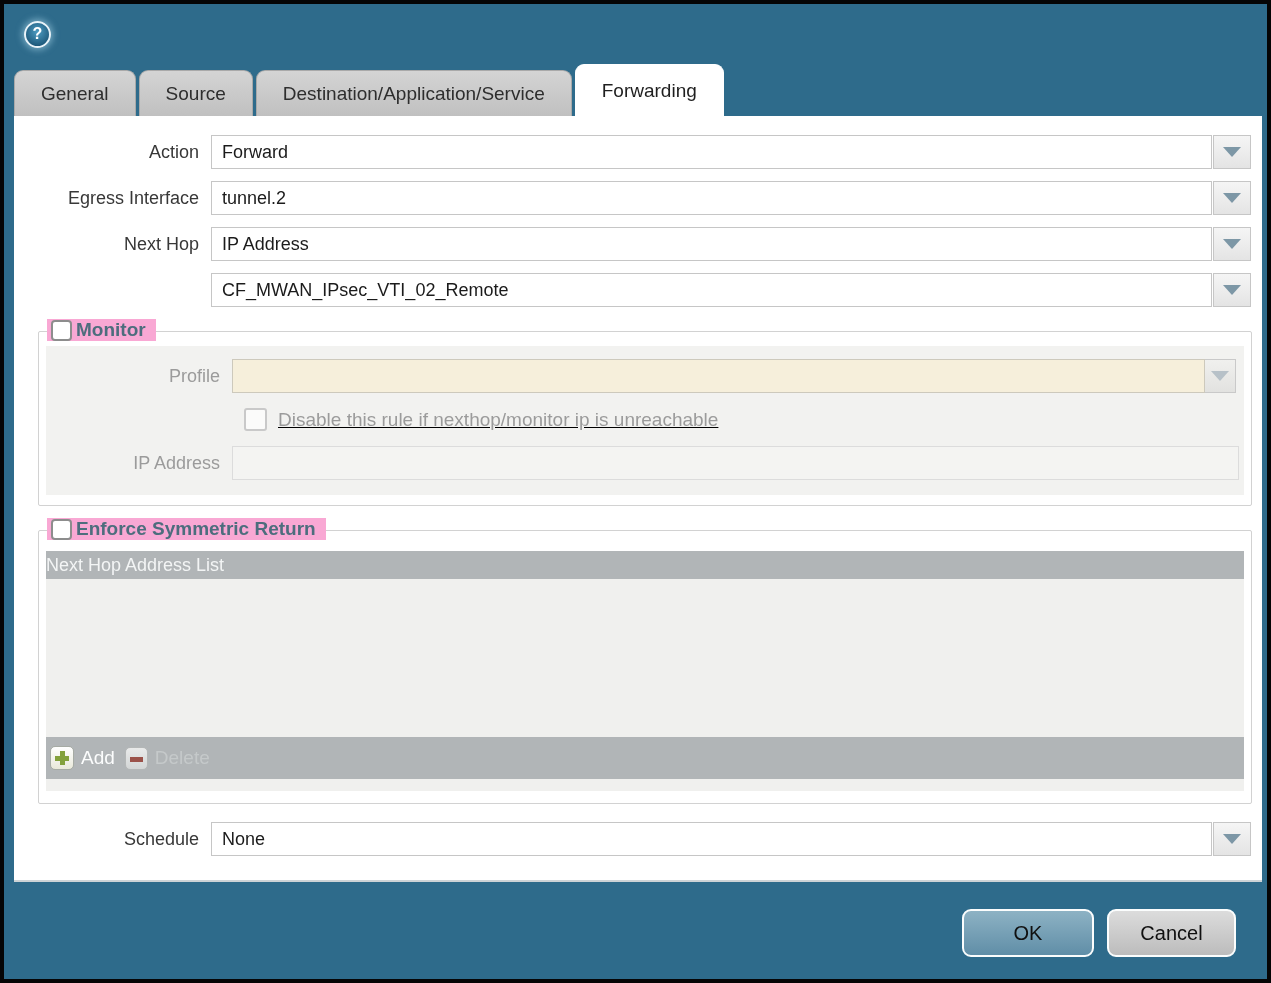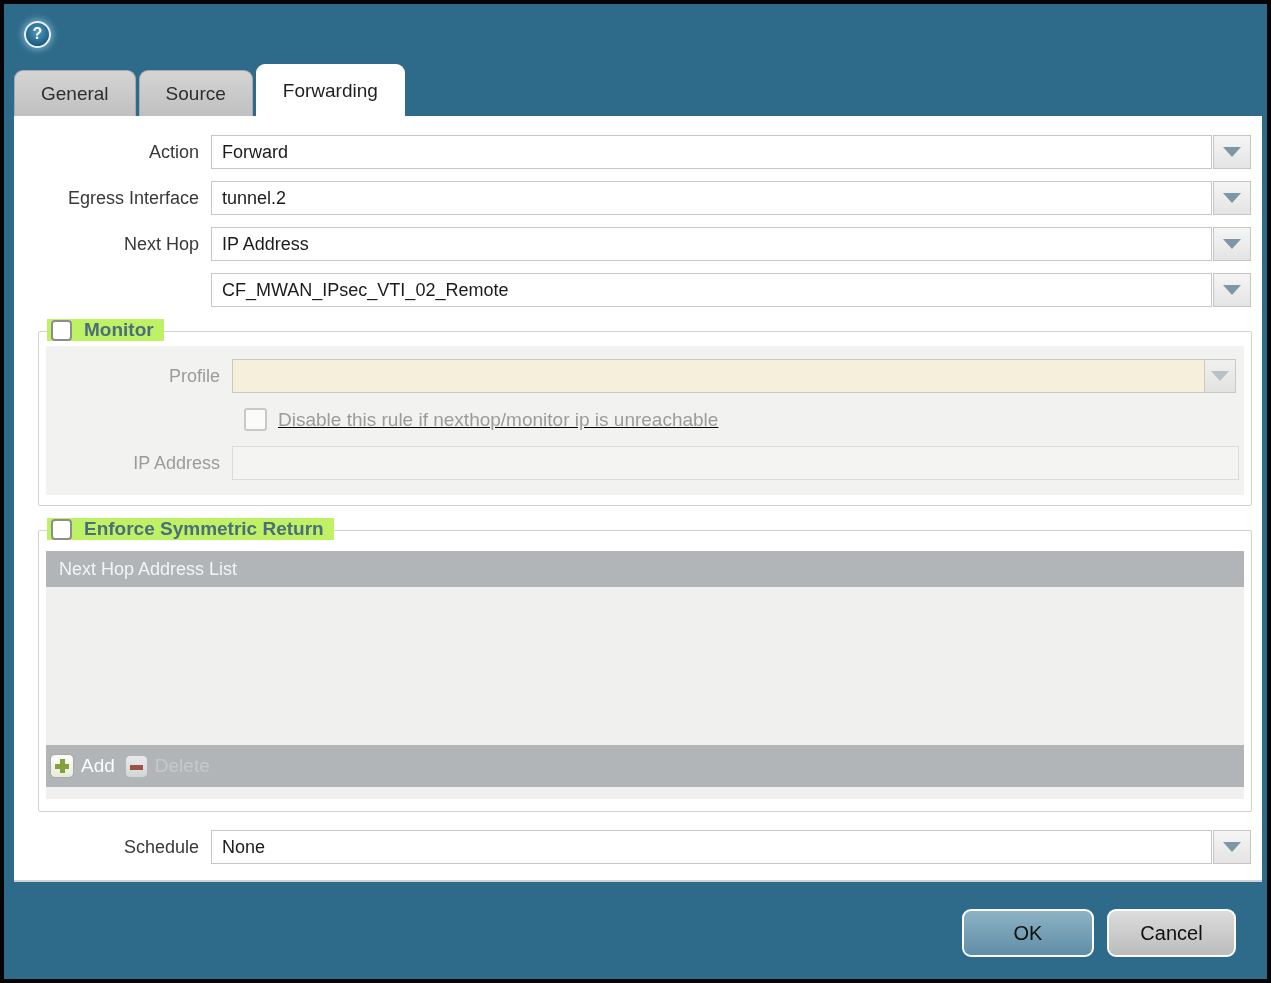--- a/index.html
+++ b/index.html
@@ -97,22 +97,22 @@
   
   .group {
     position: relative;
     border: 1px solid #d2d2d2;
     margin: 24px 10px 0 24px;
     padding: 14px 7px 10px 7px;
     border-radius: 2px;
   }
   .group-legend {
     position: absolute; top: -13px; left: 8px;
-    background: #bef264; padding: 0 10px 0 4px;
-    display: flex; align-items: center; gap: 12px;
+    background: #f9a8d4; padding: 0 10px 0 4px;
+    display: flex; align-items: center; gap: 4px;
   }
   .legend-checkbox {
     width: 21px; height: 21px;
     border: 2px solid #8d8d8d; border-radius: 4px;
     background: #ffffff; cursor: pointer;
   }
   .legend-text {
     font-size: 19px; font-weight: bold; color: #4d6d7d;
     white-space: nowrap;
   }
@@ -149,23 +149,22 @@
   }
   .m-check-label { font-size: 19px; color: #9b9b9b; }
   .m-input-disabled {
     flex: 1; height: 34px; margin-right: 5px;
     border: 1px solid #dcdcdc; background: #f4f4f2;
   }
 
   
   .nh-table { margin: 6px 0 2px 0; }
   .nh-header {
-    height: 36px; background: #b1b5b7;
+    height: 28px; background: #b1b5b7;
     display: flex; align-items: center;
-    padding-left: 13px;
     font-size: 18px; color: #f3f5f5;
   }
   .nh-body { height: 158px; background: #f0f0ee; }
   .nh-footer {
     height: 42px; background: #b1b5b7;
     display: flex; align-items: center;
     padding-left: 4px; gap: 10px;
   }
   .nh-strip { height: 12px; background: #f0f0ee; }
   .tbl-btn { display: flex; align-items: center; gap: 7px; cursor: pointer; }
@@ -213,20 +212,21 @@
 
 <div class="dialog">
 
   <div class="titlebar">
     <div class="help-icon">?</div>
   </div>
 
   <div class="tabs">
     <div class="tab">General</div>
     <div class="tab">Source</div>
+    <div class="tab">Destination/Application/Service</div>
     <div class="tab active">Forwarding</div>
   </div>
 
   <div class="content">
 
     <div class="row">
       <div class="row-label">Action</div>
       <div class="combo">
         <div class="combo-text">Forward</div>
         <div class="combo-btn">

